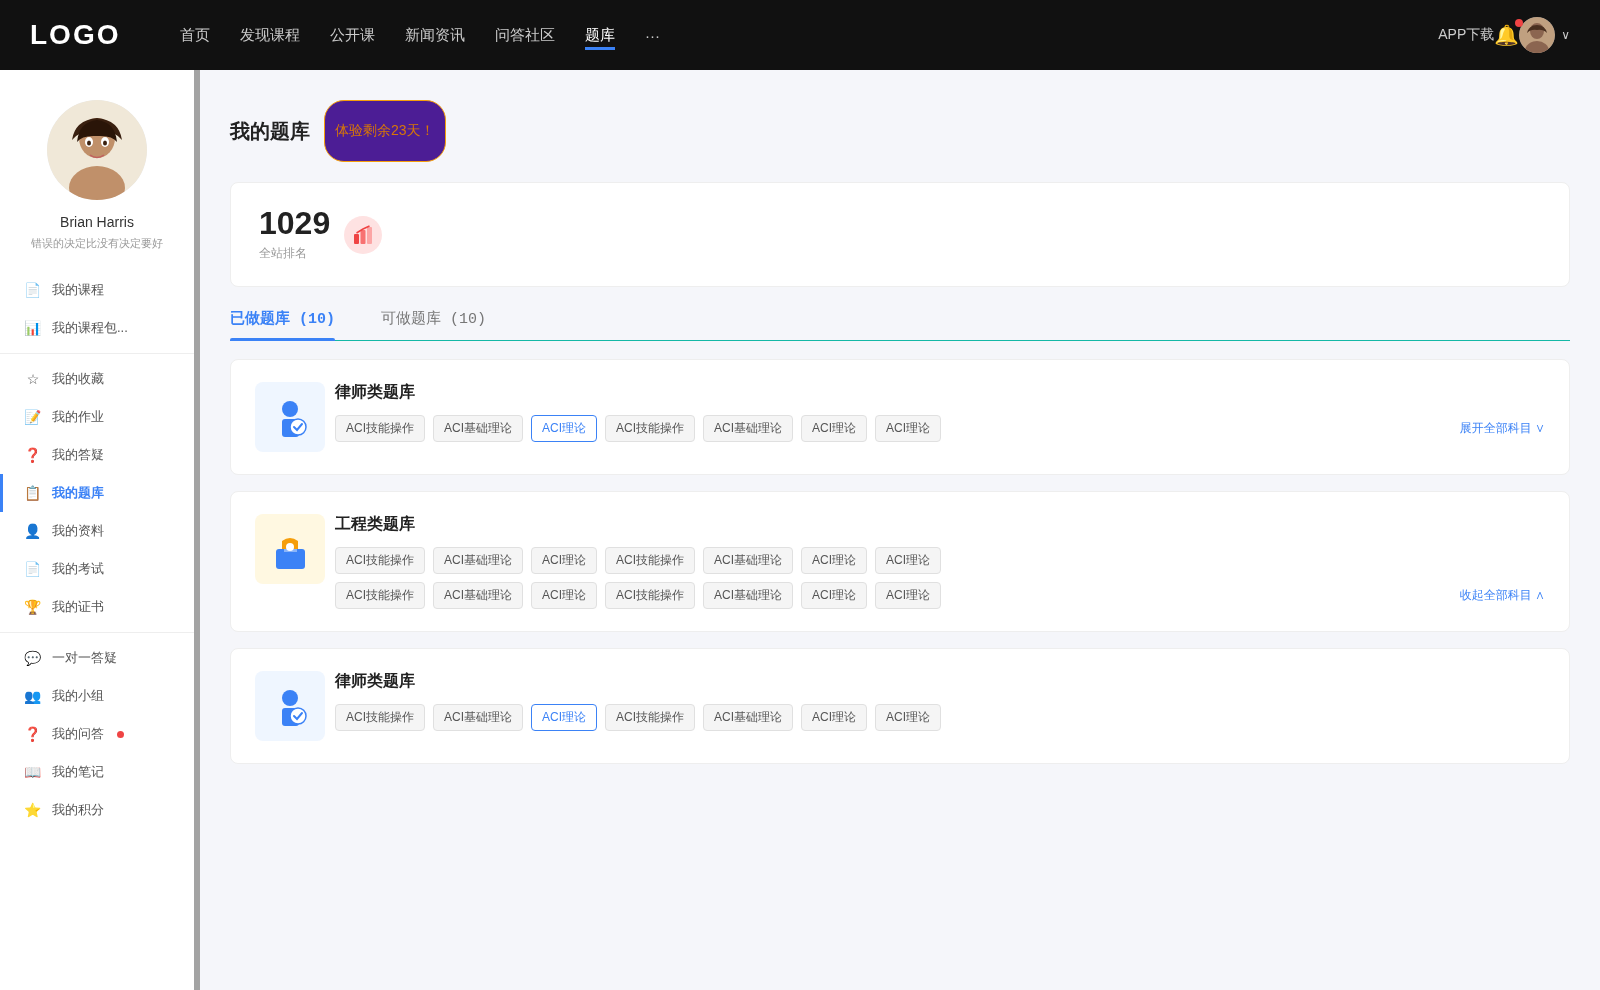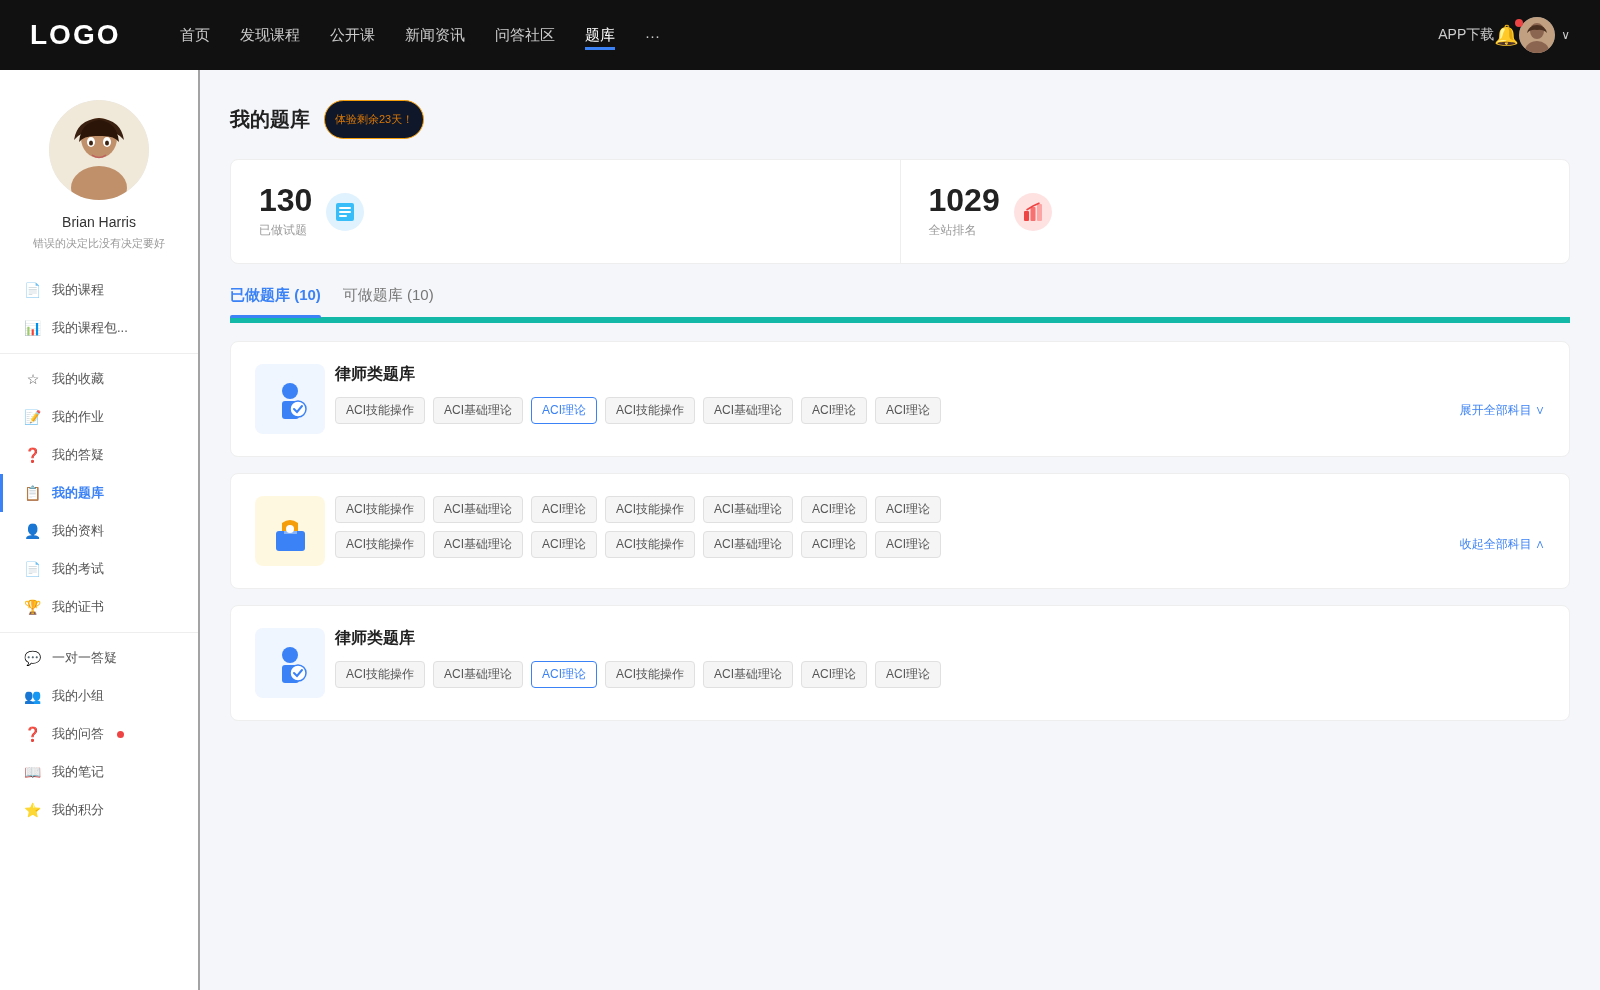--- a/index.html
+++ b/index.html
@@ -90,21 +90,21 @@
 
     
     .sidebar {
       width: 200px;
       background: #fff;
       flex-shrink: 0;
       padding: 30px 0 20px;
       display: flex;
       flex-direction: column;
       align-items: center;
-      border-right: 2px solid #a3a3a3;
+      border-right: 6px solid #a3a3a3;
     }
     .profile-avatar {
       width: 100px; height: 100px;
       border-radius: 50%;
       background: #e8e8e8;
       overflow: hidden;
       margin-bottom: 14px;
       display: flex; align-items: center; justify-content: center;
     }
     .profile-avatar svg { width: 100px; height: 100px; }
@@ -173,25 +173,25 @@
       align-items: center;
       gap: 14px;
       margin-bottom: 20px;
     }
     .page-title {
       font-size: 20px;
       font-weight: 600;
       color: #222;
     }
     .trial-badge {
-      background: #0f172a;
+      background: #4c1d95;
       border: 1px solid #f59e0b;
       color: #d97706;
-      font-size: 11px;
-      padding: 11px 10px;
+      font-size: 14px;
+      padding: 21px 10px;
       border-radius: 20px;
     }
 
     
     .stats-row {
       display: flex;
       gap: 0;
       background: #fff;
       border-radius: 8px;
       margin-bottom: 22px;
@@ -228,23 +228,24 @@
 
     
     .circle-progress {
       width: 40px; height: 40px;
       flex-shrink: 0;
     }
 
     
     .tab-row {
       display: flex;
-      gap: 22px;
+      gap: 46px;
       margin-bottom: 18px;
-      border-bottom: 6px solid #14b8a6;
+      border-bottom: 1px solid #14b8a6;
+      font-family: Liberation Mono, monospace;
     }
     .tab-item {
       font-size: 15px;
       color: #777;
       padding-bottom: 12px;
       cursor: pointer;
       position: relative;
     }
     .tab-item.active {
       color: #3b82f6;
@@ -449,34 +450,20 @@
   <main class="main-content">
 
     <div class="page-header">
       <span class="page-title">我的题库</span>
       <span class="trial-badge">体验剩余23天！</span>
     </div>
 
     <div class="stats-row">
 
 
-      <div class="stat-card">
-        <div class="stat-info">
-          <span class="stat-number">130</span>
-          <span class="stat-label">已做试题</span>
-        </div>
-        <div class="stat-icon" style="background:#e0f2fe;">
-          <svg width="22" height="22" viewBox="0 0 22 22">
-              <rect x="2" y="2" width="18" height="18" rx="2" fill="#38bdf8"></rect>
-              <rect x="5" y="6" width="12" height="2" rx="1" fill="#fff"></rect>
-              <rect x="5" y="10" width="12" height="2" rx="1" fill="#fff"></rect>
-              <rect x="5" y="14" width="8" height="2" rx="1" fill="#fff"></rect>
-            </svg>
-        </div>
-      </div>
 
 
       <div class="stat-card">
         <div class="stat-info">
           <span class="stat-number">1029</span>
           <span class="stat-label">全站排名</span>
         </div>
         <div class="stat-icon" style="background:#fee2e2;">
           <svg width="22" height="22" viewBox="0 0 22 22">
             <rect x="2" y="10" width="5" height="10" fill="#ef4444" rx="1"></rect>
@@ -523,20 +510,21 @@
       <div class="bank-card-header">
         <div class="bank-icon" style="background:#fff8e1;">
           <svg width="45" height="45" viewBox="0 0 45 45">
             <rect x="8" y="22" width="29" height="20" rx="3" fill="#3b82f6"></rect>
             <path d="M14 22 L14 14 Q22 8 30 14 L30 22Z" fill="#f59e0b"></path>
             <circle cx="22" cy="20" r="4" fill="#fff"></circle>
             <rect x="16" y="22" width="13" height="3" fill="#fff" opacity="0.4"></rect>
           </svg>
         </div>
         <div class="bank-body">
+          <div class="bank-title">工程类题库</div>
           <div class="tags-row">
             <span class="tag">ACI技能操作</span>
             <span class="tag">ACI基础理论</span>
             <span class="tag">ACI理论</span>
             <span class="tag">ACI技能操作</span>
             <span class="tag">ACI基础理论</span>
             <span class="tag">ACI理论</span>
             <span class="tag">ACI理论</span>
           </div>
           <div class="tags-row-2">

